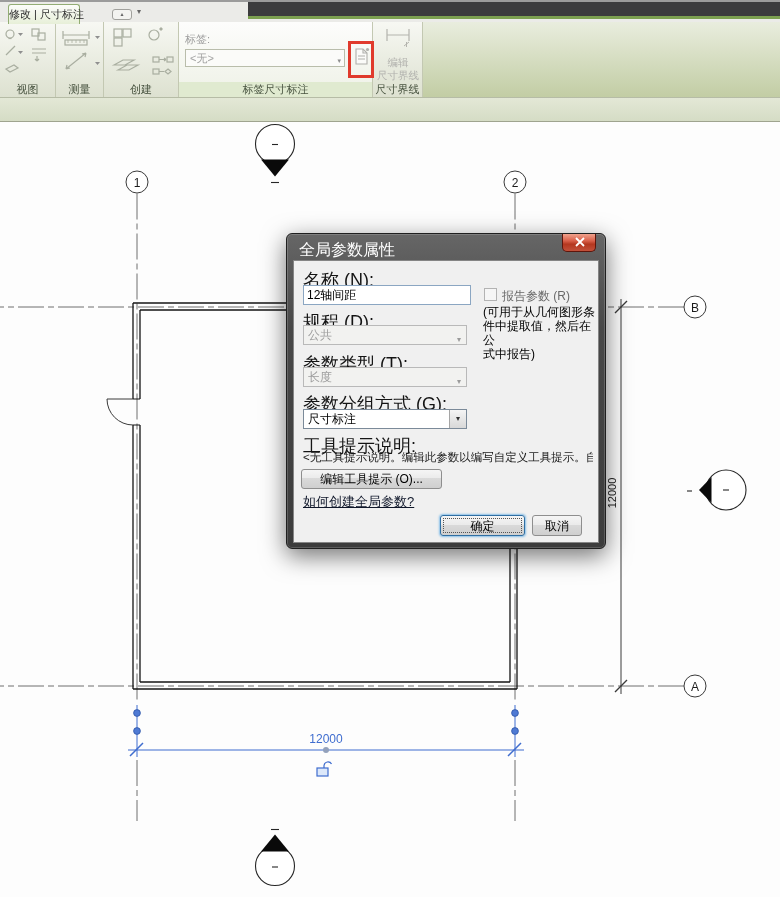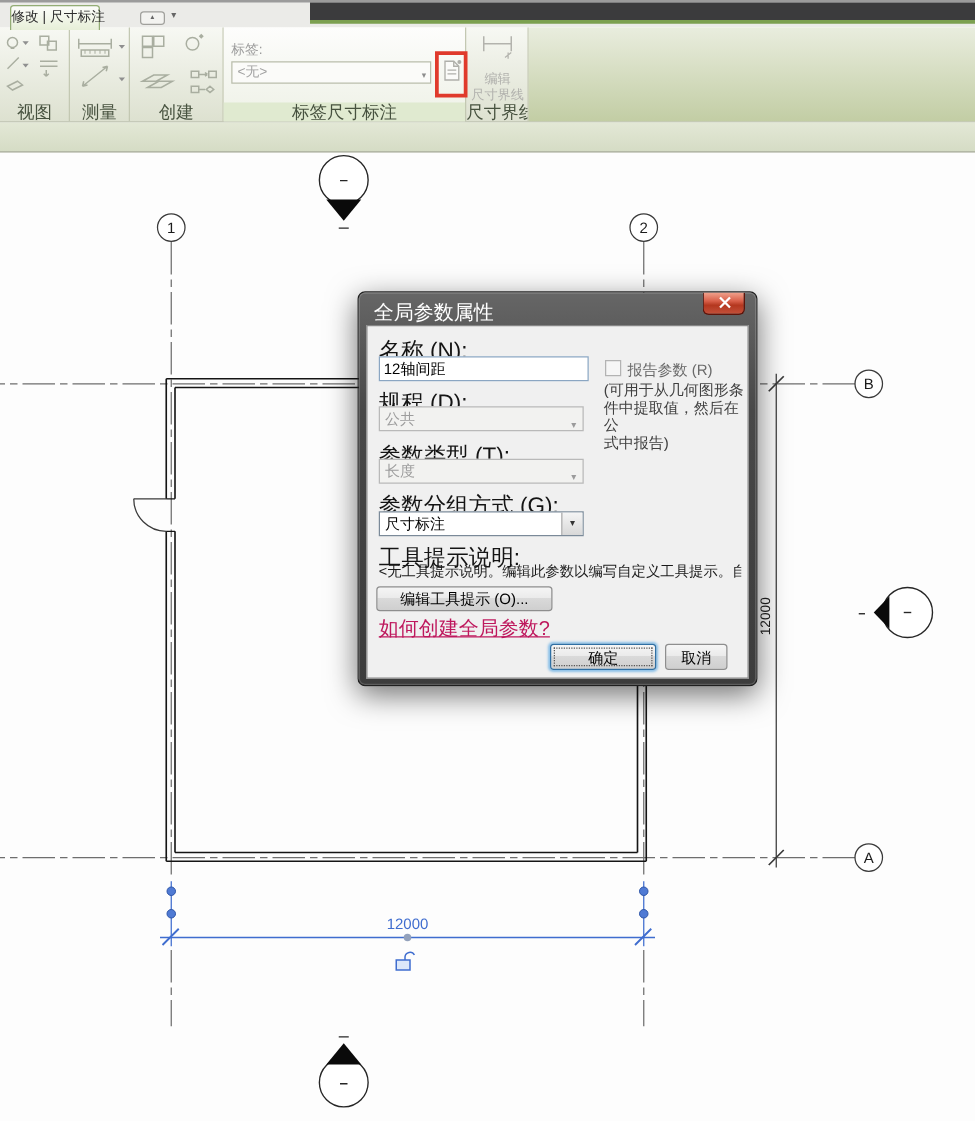--- a/index.html
+++ b/index.html
@@ -15,21 +15,21 @@
        border:1px solid #93ad74;border-bottom:none;border-radius:3px 3px 0 0;
        font-size:11px;color:#2e2e2e;text-align:center;line-height:19px;white-space:nowrap;z-index:2}
   .collapse-btn{position:absolute;left:112px;top:7px;width:20px;height:11px;border:1px solid #a0a09c;
        border-radius:3px;background:#f3f3f0;font-size:6px;color:#666;text-align:center;line-height:9px}
   .collapse-caret{position:absolute;left:137px;top:5px;font-size:8px;color:#666}
 
   
   .ribbon{position:absolute;left:0;top:22px;width:780px;height:76px;
           background:linear-gradient(#f7f8f3,#dde1d0);border-bottom:1px solid #b6bca6}
   .panel{position:absolute;top:0;height:75px;border-right:1px solid #c3c8b2}
-  .plabel{position:absolute;left:0;right:0;bottom:0;height:15px;font-size:14px;color:#47523f;
+  .plabel{position:absolute;left:0;right:0;bottom:0;height:15px;font-size:11px;color:#47523f;
           text-align:center;line-height:15px;white-space:nowrap;overflow:hidden}
   #p-view{left:0;width:56px}
   #p-measure{left:56px;width:48px}
   #p-create{left:104px;width:75px}
   #p-labeldim{left:179px;width:194px;background:linear-gradient(#fdfdfc,#eef1e6)}
   #p-labeldim .plabel{background:#e0ead0}
   #p-witness{left:373px;width:50px}
   .ribbon-rest{position:absolute;left:423px;top:0;width:357px;height:75px;
                background:linear-gradient(#e9edde,#c2cda4)}
   .icon-svg{position:absolute;left:2px;top:3px}
@@ -56,34 +56,34 @@
        box-shadow:0 7px 24px rgba(0,0,0,.55), inset 0 0 0 1px rgba(255,255,255,.17)}
   .dlg-title{position:absolute;left:12px;top:6px;font-size:16px;color:#fff;white-space:nowrap}
   .dlg-close{position:absolute;right:9px;top:0;width:34px;height:18px;border:1px solid #5e150b;border-top:none;
        border-radius:0 0 5px 5px;background:linear-gradient(#f0a28d,#d9604a 40%,#b4371f 60%,#c2503a)}
   .dlg-body{position:absolute;left:6px;top:26px;width:306px;height:283px;background:#f0f0f0;border:1px solid #858585}
   .lbl{position:absolute;font-size:18px;color:#141414;white-space:nowrap}
   .txt-input{position:absolute;left:9px;top:24px;width:168px;height:20px;border:1px solid #8ba6c2;
        background:#fff;font-size:12px;padding:1px 3px;font-family:inherit}
   .cbx{position:absolute;left:190px;top:27px;width:13px;height:13px;border:1px solid #b3b3b3;background:#f6f6f6}
   .cbx-lbl{position:absolute;left:208px;top:27px;font-size:12px;color:#6a6a6a;white-space:nowrap}
-  .help{position:absolute;left:189px;top:44px;width:118px;font-size:12px;line-height:14px;color:#404040}
+  .help{position:absolute;left:189px;top:44px;width:118px;font-size:12px;line-height:14px;color:#000000}
   .combo{position:absolute;left:9px;width:164px;height:20px;border:1px solid #b9b9b9;background:#f2f2f0;
          font-size:12px;color:#9d9d9d;line-height:18px;padding:0 20px 0 4px;white-space:nowrap;overflow:hidden}
   .combo .arr{position:absolute;right:5px;top:5px;font-size:8px;color:#9b9b9b}
   .combo.enabled{background:#fff;border-color:#7b8a99;color:#000}
   .combo.enabled .arr-btn{position:absolute;right:0;top:0;width:17px;height:18px;text-align:center;
          background:linear-gradient(#f5f5f5,#d8d8d8);border-left:1px solid #a5a5a5;font-size:8px;color:#333;line-height:17px}
   .ttip{position:absolute;left:9px;top:189px;width:290px;font-size:11.5px;color:#1a1a1a;
         white-space:nowrap;overflow:hidden}
   .wbtn{position:absolute;height:20px;border:1px solid #8e8e8e;border-radius:3px;text-align:center;
         background:linear-gradient(#f5f5f5,#ebebeb 45%,#dadada 46%,#cfcfcf);font-size:12px;color:#000;
         font-family:inherit;line-height:18px}
   .wbtn.default{border-color:#2f6fa3;box-shadow:0 0 2px 1px #8bc0e8;outline:1px dotted #555;outline-offset:-4px}
-  .hlink{position:absolute;left:9px;top:232px;font-size:16px;color:#be185d;white-space:nowrap}
+  .hlink{position:absolute;left:9px;top:232px;font-size:13px;color:#0f172a;white-space:nowrap}
 </style>
 </head>
 <body>
 
 <div class="app">
 
   <div class="tabbar">
     <div class="tab-dark"></div>
     <div class="tab-green"></div>
     <div class="tab">修改 | 尺寸标注</div>

